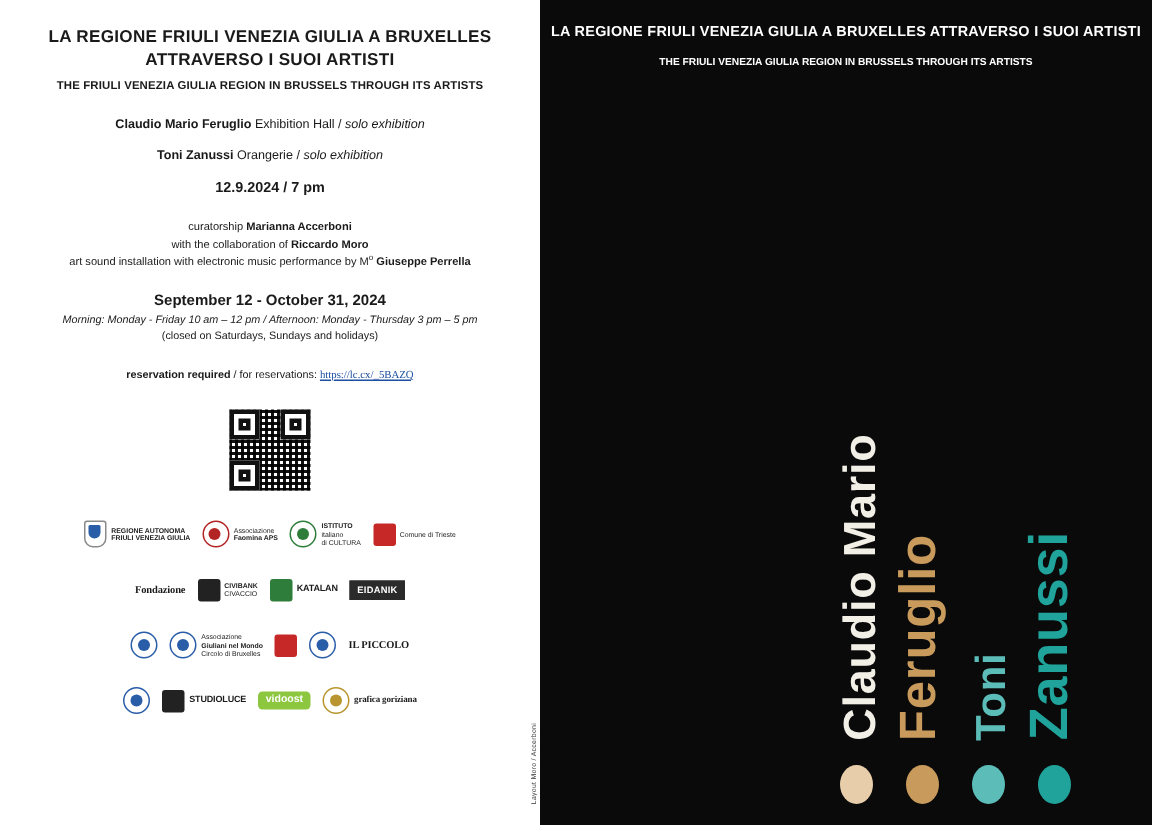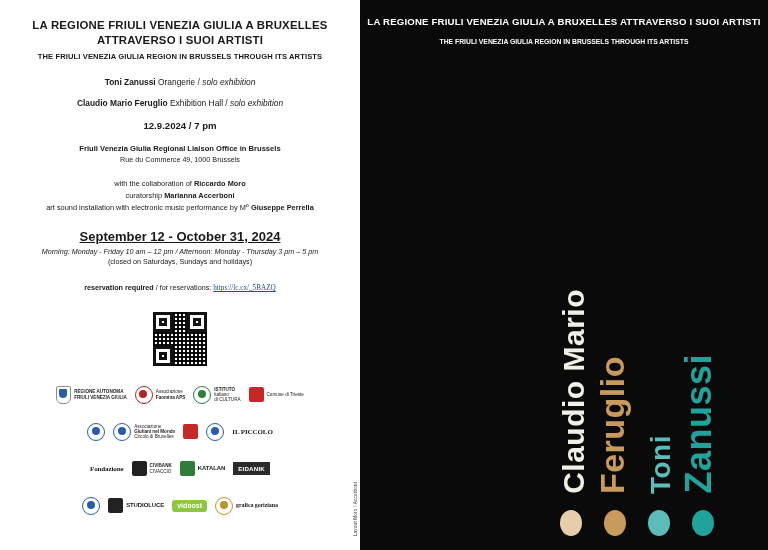--- a/index.html
+++ b/index.html
@@ -91,23 +91,22 @@
     font-size: 7.4px;
   }
   .credit-line b { font-weight: bold; }
   .credit-line sup { font-size: 5.4px; vertical-align: super; }
   .hours-block {
     text-align: center;
     margin-top: 13px;
     line-height: 1.5;
   }
   .hours-dates {
-    font-size: 13px;
-    font-weight: bold;
-    text-decoration: underline;
+    font-size: 10px;
+    font-weight: bold;
   }
   .hours-line {
     font-size: 7.2px;
     font-style: italic;
   }
   .hours-note {
     font-size: 7.2px;
   }
   .contact-block {
     text-align: center;
@@ -332,44 +331,40 @@
 
   <div class="left-panel">
 
     <div class="title-block">
       <div class="main-title">LA REGIONE FRIULI VENEZIA GIULIA A BRUXELLES ATTRAVERSO I SUOI ARTISTI</div>
       <div class="sub-title">THE FRIULI VENEZIA GIULIA REGION IN BRUSSELS THROUGH ITS ARTISTS</div>
     </div>
 
     <div class="artists-block">
       <div class="artist-line">
+        <span class="name">Claudio Mario Feruglio</span>
+        <span class="venue">Exhibition Hall /</span>
+        <span class="ital">solo exhibition</span>
+      </div>
+      <div class="artist-line">
         <span class="name">Toni Zanussi</span>
         <span class="venue">Orangerie /</span>
         <span class="ital">solo exhibition</span>
       </div>
-      <div class="artist-line">
-        <span class="name">Claudio Mario Feruglio</span>
-        <span class="venue">Exhibition Hall /</span>
-        <span class="ital">solo exhibition</span>
-      </div>
     </div>
 
     <div class="datetime">12.9.2024 / 7 pm</div>
 
-    <div class="venue-block">
-      <div class="venue-name">Friuli Venezia Giulia Regional Liaison Office in Brussels</div>
-      <div class="venue-address">Rue du Commerce 49, 1000 Brussels</div>
-    </div>
 
     <div class="credits-block">
       <div class="credit-line">
+        <span>curatorship </span><b>Marianna Accerboni</b>
+      </div>
+      <div class="credit-line">
         <span>with the collaboration of </span><b>Riccardo Moro</b>
-      </div>
-      <div class="credit-line">
-        <span>curatorship </span><b>Marianna Accerboni</b>
       </div>
       <div class="credit-line">
         <span>art sound installation with electronic music performance by M</span><sup>o</sup><b> Giuseppe Perrella</b>
       </div>
     </div>
 
     <div class="hours-block">
       <div class="hours-dates">September 12 - October 31, 2024</div>
       <div class="hours-line">Morning: Monday - Friday 10 am – 12 pm / Afternoon: Monday - Thursday 3 pm – 5 pm</div>
       <div class="hours-note">(closed on Saturdays, Sundays and holidays)</div>
@@ -403,51 +398,51 @@
           <span><b>ISTITUTO</b><br>italiano<br>di CULTURA</span>
         </div>
         <div class="logo">
           <span class="mark mark-sq"></span>
           <span>Comune di Trieste</span>
         </div>
       </div>
 
       <div class="logo-row">
         <div class="logo">
+          <span class="logo-wordmark serif">Fondazione</span>
+        </div>
+        <div class="logo">
+          <span class="mark mark-sq dark"></span>
+          <span><b>CIVIBANK</b><br>CIVACCIO</span>
+        </div>
+        <div class="logo">
+          <span class="mark mark-sq green"></span>
+          <span class="logo-wordmark small">KATALAN</span>
+        </div>
+        <div class="logo">
+          <span class="logo-box dark">EIDANIK</span>
+        </div>
+      </div>
+
+      <div class="logo-row">
+        <div class="logo">
           <span class="mark mark-circle"></span>
         </div>
         <div class="logo">
           <span class="mark mark-circle"></span>
           <span>Associazione<br><b>Giuliani nel Mondo</b><br>Circolo di Bruxelles</span>
         </div>
         <div class="logo">
           <span class="mark mark-sq"></span>
         </div>
         <div class="logo">
           <span class="mark mark-circle"></span>
         </div>
         <div class="logo">
           <span class="logo-wordmark serif">IL PICCOLO</span>
-        </div>
-      </div>
-
-      <div class="logo-row">
-        <div class="logo">
-          <span class="logo-wordmark serif">Fondazione</span>
-        </div>
-        <div class="logo">
-          <span class="mark mark-sq dark"></span>
-          <span><b>CIVIBANK</b><br>CIVACCIO</span>
-        </div>
-        <div class="logo">
-          <span class="mark mark-sq green"></span>
-          <span class="logo-wordmark small">KATALAN</span>
-        </div>
-        <div class="logo">
-          <span class="logo-box dark">EIDANIK</span>
         </div>
       </div>
 
       <div class="logo-row">
         <div class="logo">
           <span class="mark mark-circle"></span>
         </div>
         <div class="logo">
           <span class="mark mark-sq dark"></span>
           <span class="logo-wordmark small">STUDIOLUCE</span>

